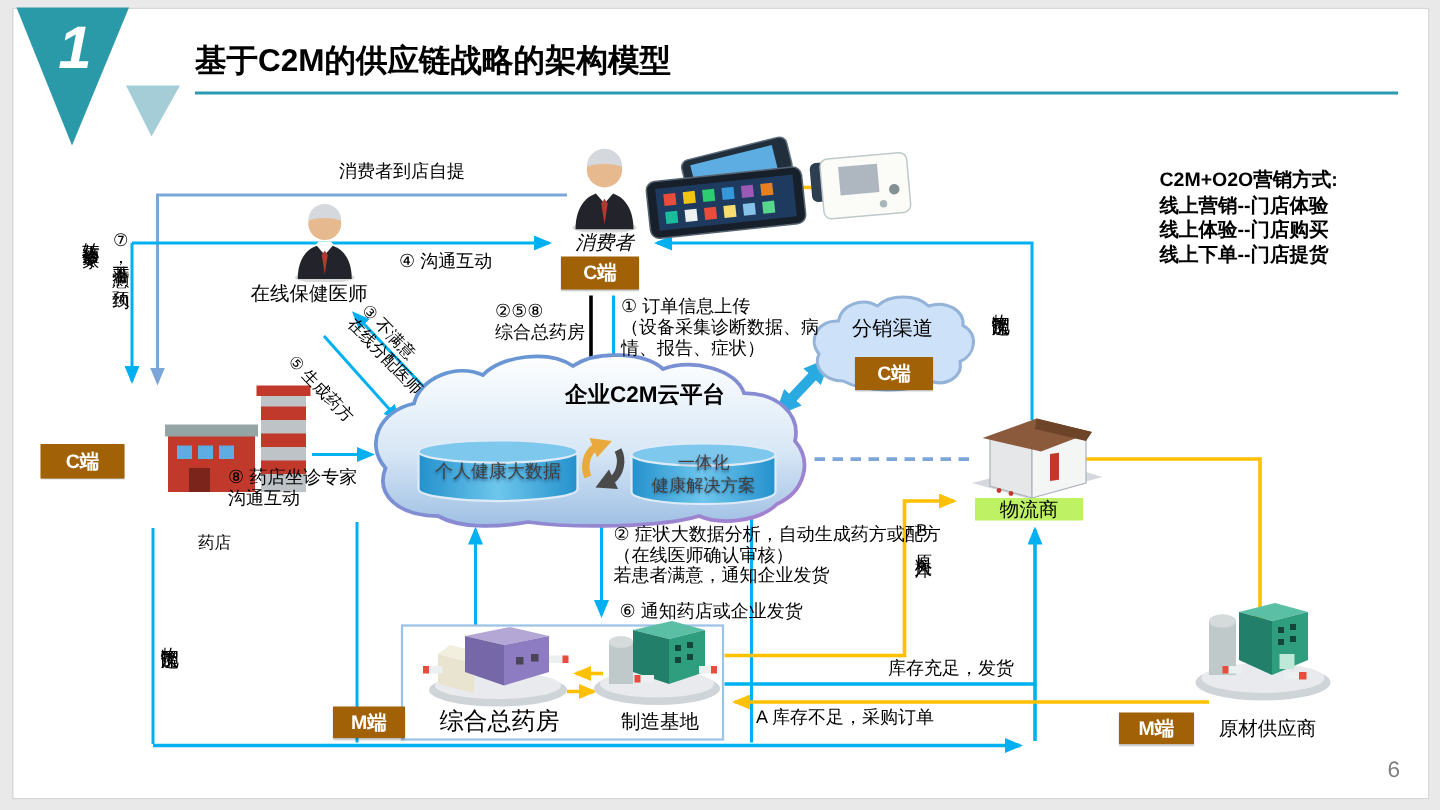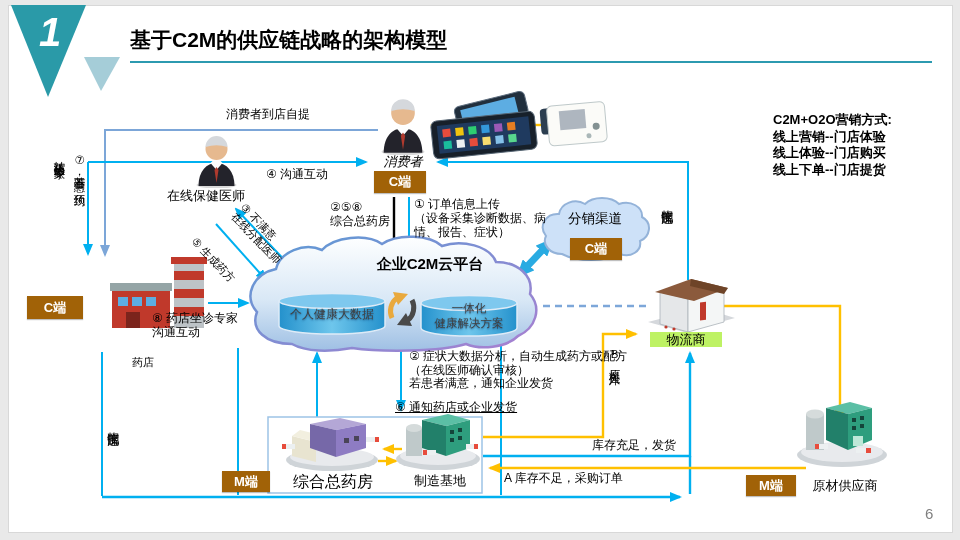--- a/index.html
+++ b/index.html
@@ -302,21 +302,21 @@
   <div class="txt ctr" style="left:552px;top:211px;width:86px;font-size:13.5px;">分销渠道</div>
   <div class="badge" style="left:570px;top:238px;width:52px;height:22px;line-height:22px;">C端</div>
 
   <div class="txt vert" style="left:660px;top:200px;">物流配送</div>
   <div class="txt ctr" style="left:650px;top:332px;width:72px;font-size:13px;background:#bef264;">物流商</div>
   <div class="txt vert" style="left:607px;top:348px;font-size:11.5px;">B原料入库</div>
 
   <div class="txt" style="left:409px;top:350px;line-height:13.5px;">② 症状大数据分析，自动生成药方或配方
 （在线医师确认审核）
  若患者满意，通知企业发货</div>
-  <div class="txt" style="left:395px;top:400px;text-decoration:underline;">⑥ 通知药店或企业发货</div>
+  <div class="txt" style="left:413px;top:400px;">⑥ 通知药店或企业发货</div>
 
   <div class="txt ctr" style="left:290px;top:473px;width:86px;font-size:16px;">综合总药房</div>
   <div class="txt ctr" style="left:402px;top:473px;width:76px;font-size:13px;">制造基地</div>
   <div class="badge" style="left:222px;top:471px;width:48px;height:21px;line-height:21px;">M端</div>
 
   <div class="txt vert" style="left:106px;top:422px;">物流配送</div>
 
   <div class="txt" style="left:592px;top:438px;">库存充足，发货</div>
   <div class="txt" style="left:504px;top:471px;">A 库存不足，采购订单</div>
 

